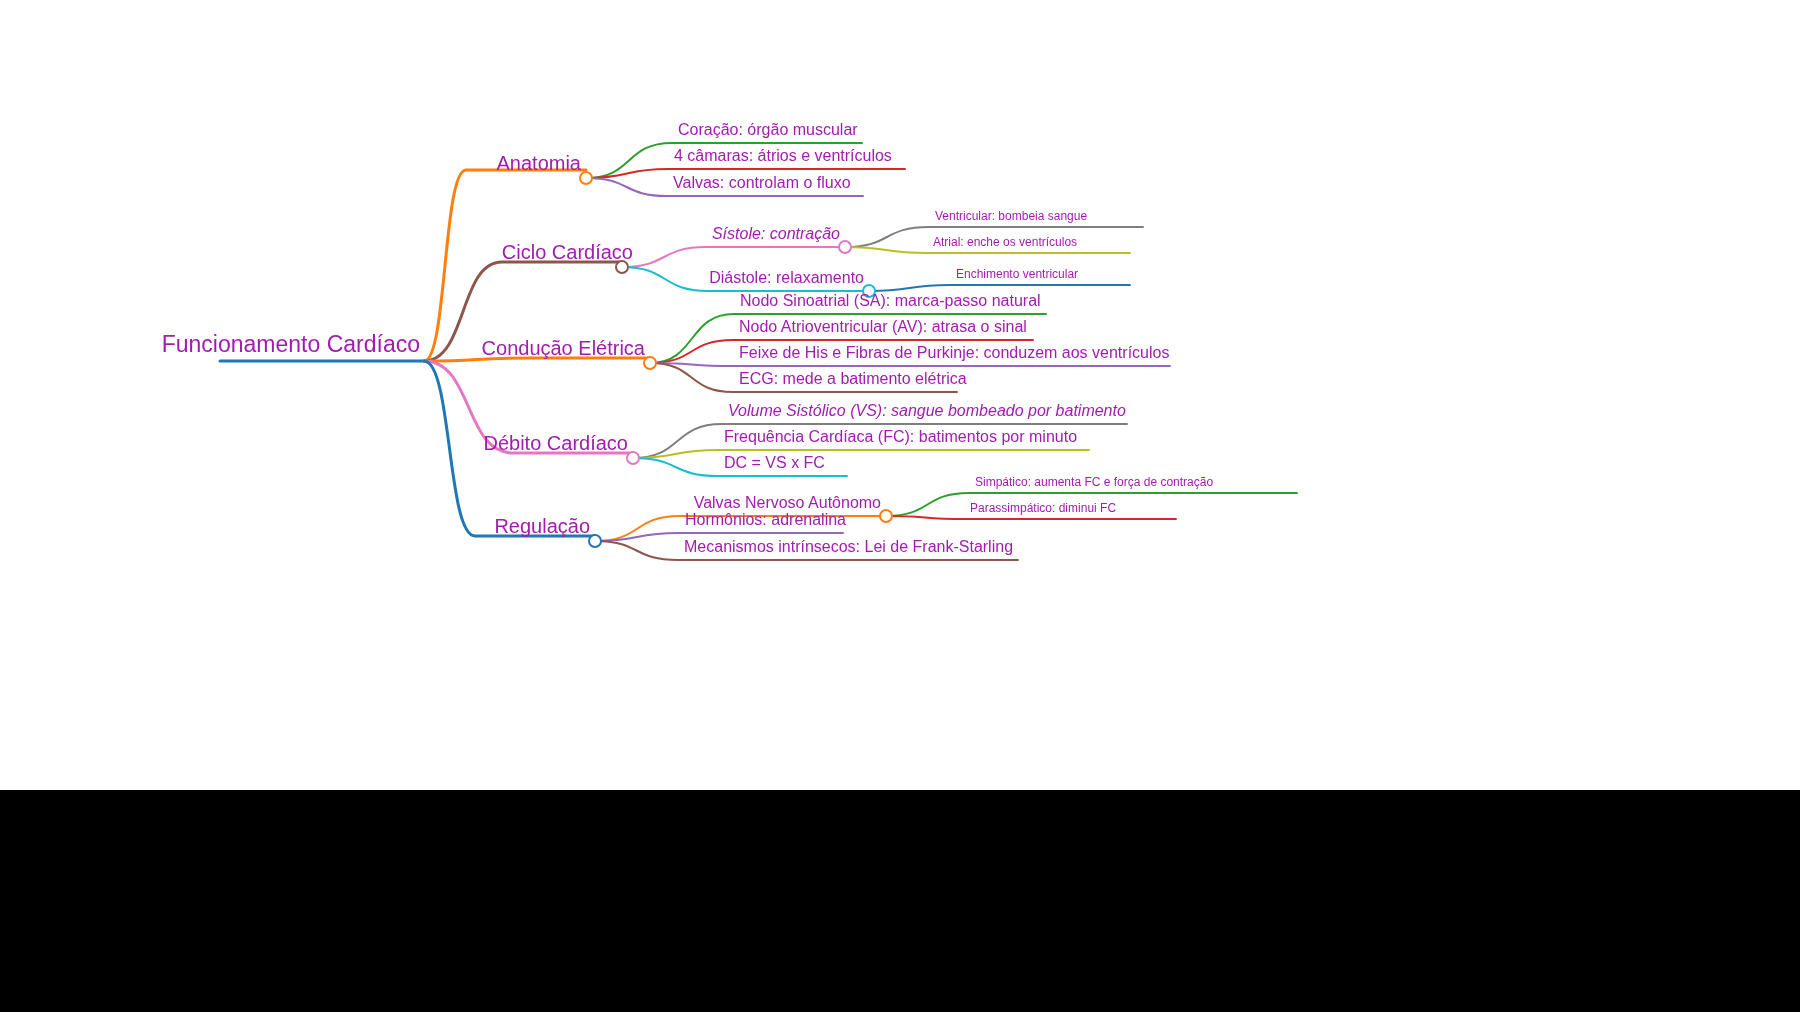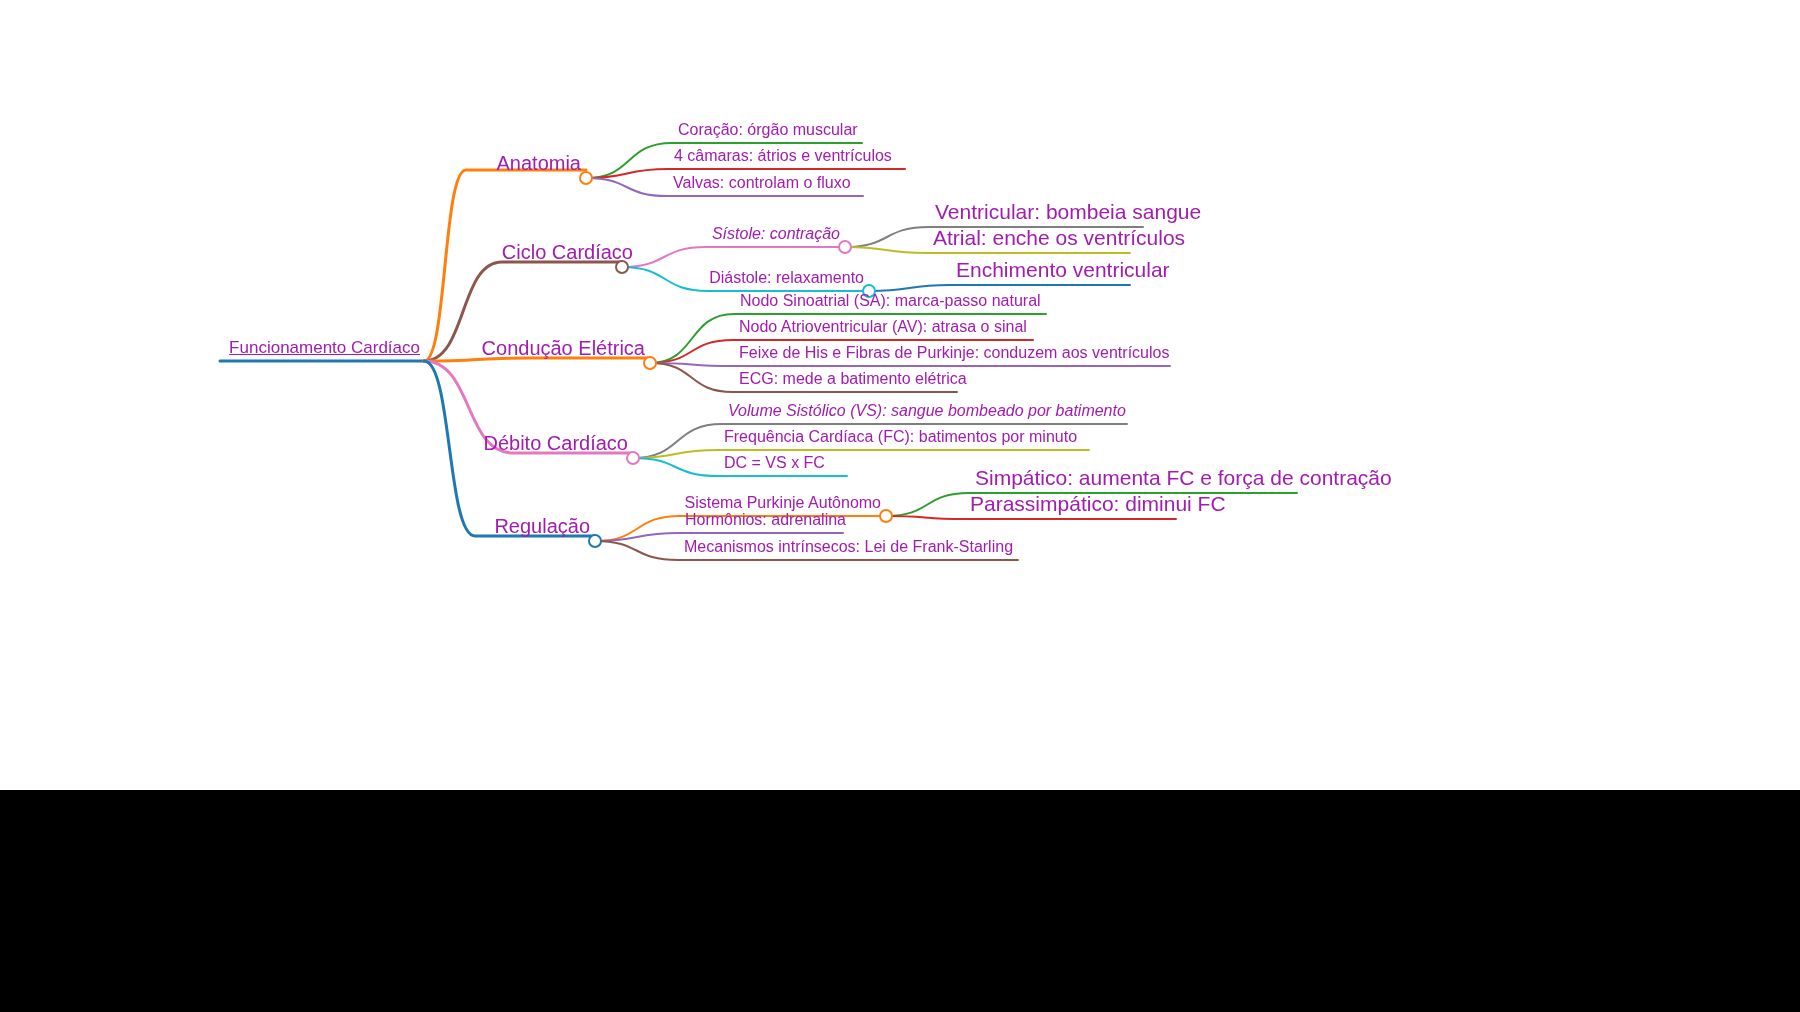--- a/index.html
+++ b/index.html
@@ -31,24 +31,24 @@
     height: 790px;
     display: block;
   }
   .node-label {
     position: absolute;
     color: #a21caf;
     font-family: "Liberation Sans", sans-serif;
     white-space: nowrap;
     line-height: 1;
   }
-  .lvl0 { font-size: 17px; text-decoration: underline; }
+  .lvl0 { font-size: 23px; }
   .lvl1 { font-size: 20px; }
   .lvl2 { font-size: 16px; }
-  .lvl3 { font-size: 21px; }
+  .lvl3 { font-size: 12px; }
   .anchor-right { transform: translate(-100%, -100%); }
   .anchor-left  { transform: translate(0, -100%); }
   .bottom-bar {
     position: absolute;
     left: 0;
     top: 790px;
     width: 1800px;
     height: 222px;
     background: #000000;
   }
@@ -114,21 +114,21 @@
         <div class="node-label lvl1 anchor-right" style="left: 645px; top: 358px;">Condução Elétrica</div>
         <div class="node-label lvl2 anchor-left" style="left: 740px; top: 309px;">Nodo Sinoatrial (SA): marca-passo natural</div>
         <div class="node-label lvl2 anchor-left" style="left: 739px; top: 335px;">Nodo Atrioventricular (AV): atrasa o sinal</div>
         <div class="node-label lvl2 anchor-left" style="left: 739px; top: 361px;">Feixe de His e Fibras de Purkinje: conduzem aos ventrículos</div>
         <div class="node-label lvl2 anchor-left" style="left: 739px; top: 387px;">ECG: mede a batimento elétrica</div>
         <div class="node-label lvl1 anchor-right" style="left: 628px; top: 453px;">Débito Cardíaco</div>
         <div class="node-label lvl2 anchor-left" style="left: 728px; top: 419px; font-style: italic;">Volume Sistólico (VS): sangue bombeado por batimento</div>
         <div class="node-label lvl2 anchor-left" style="left: 724px; top: 445px;">Frequência Cardíaca (FC): batimentos por minuto</div>
         <div class="node-label lvl2 anchor-left" style="left: 724px; top: 471px;">DC = VS x FC</div>
         <div class="node-label lvl1 anchor-right" style="left: 590px; top: 536px; text-align: right;">Regulação</div>
-        <div class="node-label lvl2 anchor-right" style="left: 881px; top: 511px;">Sistema Purkinje Autônomo</div>
+        <div class="node-label lvl2 anchor-right" style="left: 881px; top: 511px;">Valvas Nervoso Autônomo</div>
         <div class="node-label lvl3 anchor-left" style="left: 975px; top: 488px;">Simpático: aumenta FC e força de contração</div>
         <div class="node-label lvl3 anchor-left" style="left: 970px; top: 514px;">Parassimpático: diminui FC</div>
         <div class="node-label lvl2 anchor-left" style="left: 685px; top: 528px;">Hormônios: adrenalina</div>
         <div class="node-label lvl2 anchor-left" style="left: 684px; top: 555px;">Mecanismos intrínsecos: Lei de Frank-Starling</div>
       </div>
   </div>
 
   <div class="bottom-bar"></div>
 
 </div>

